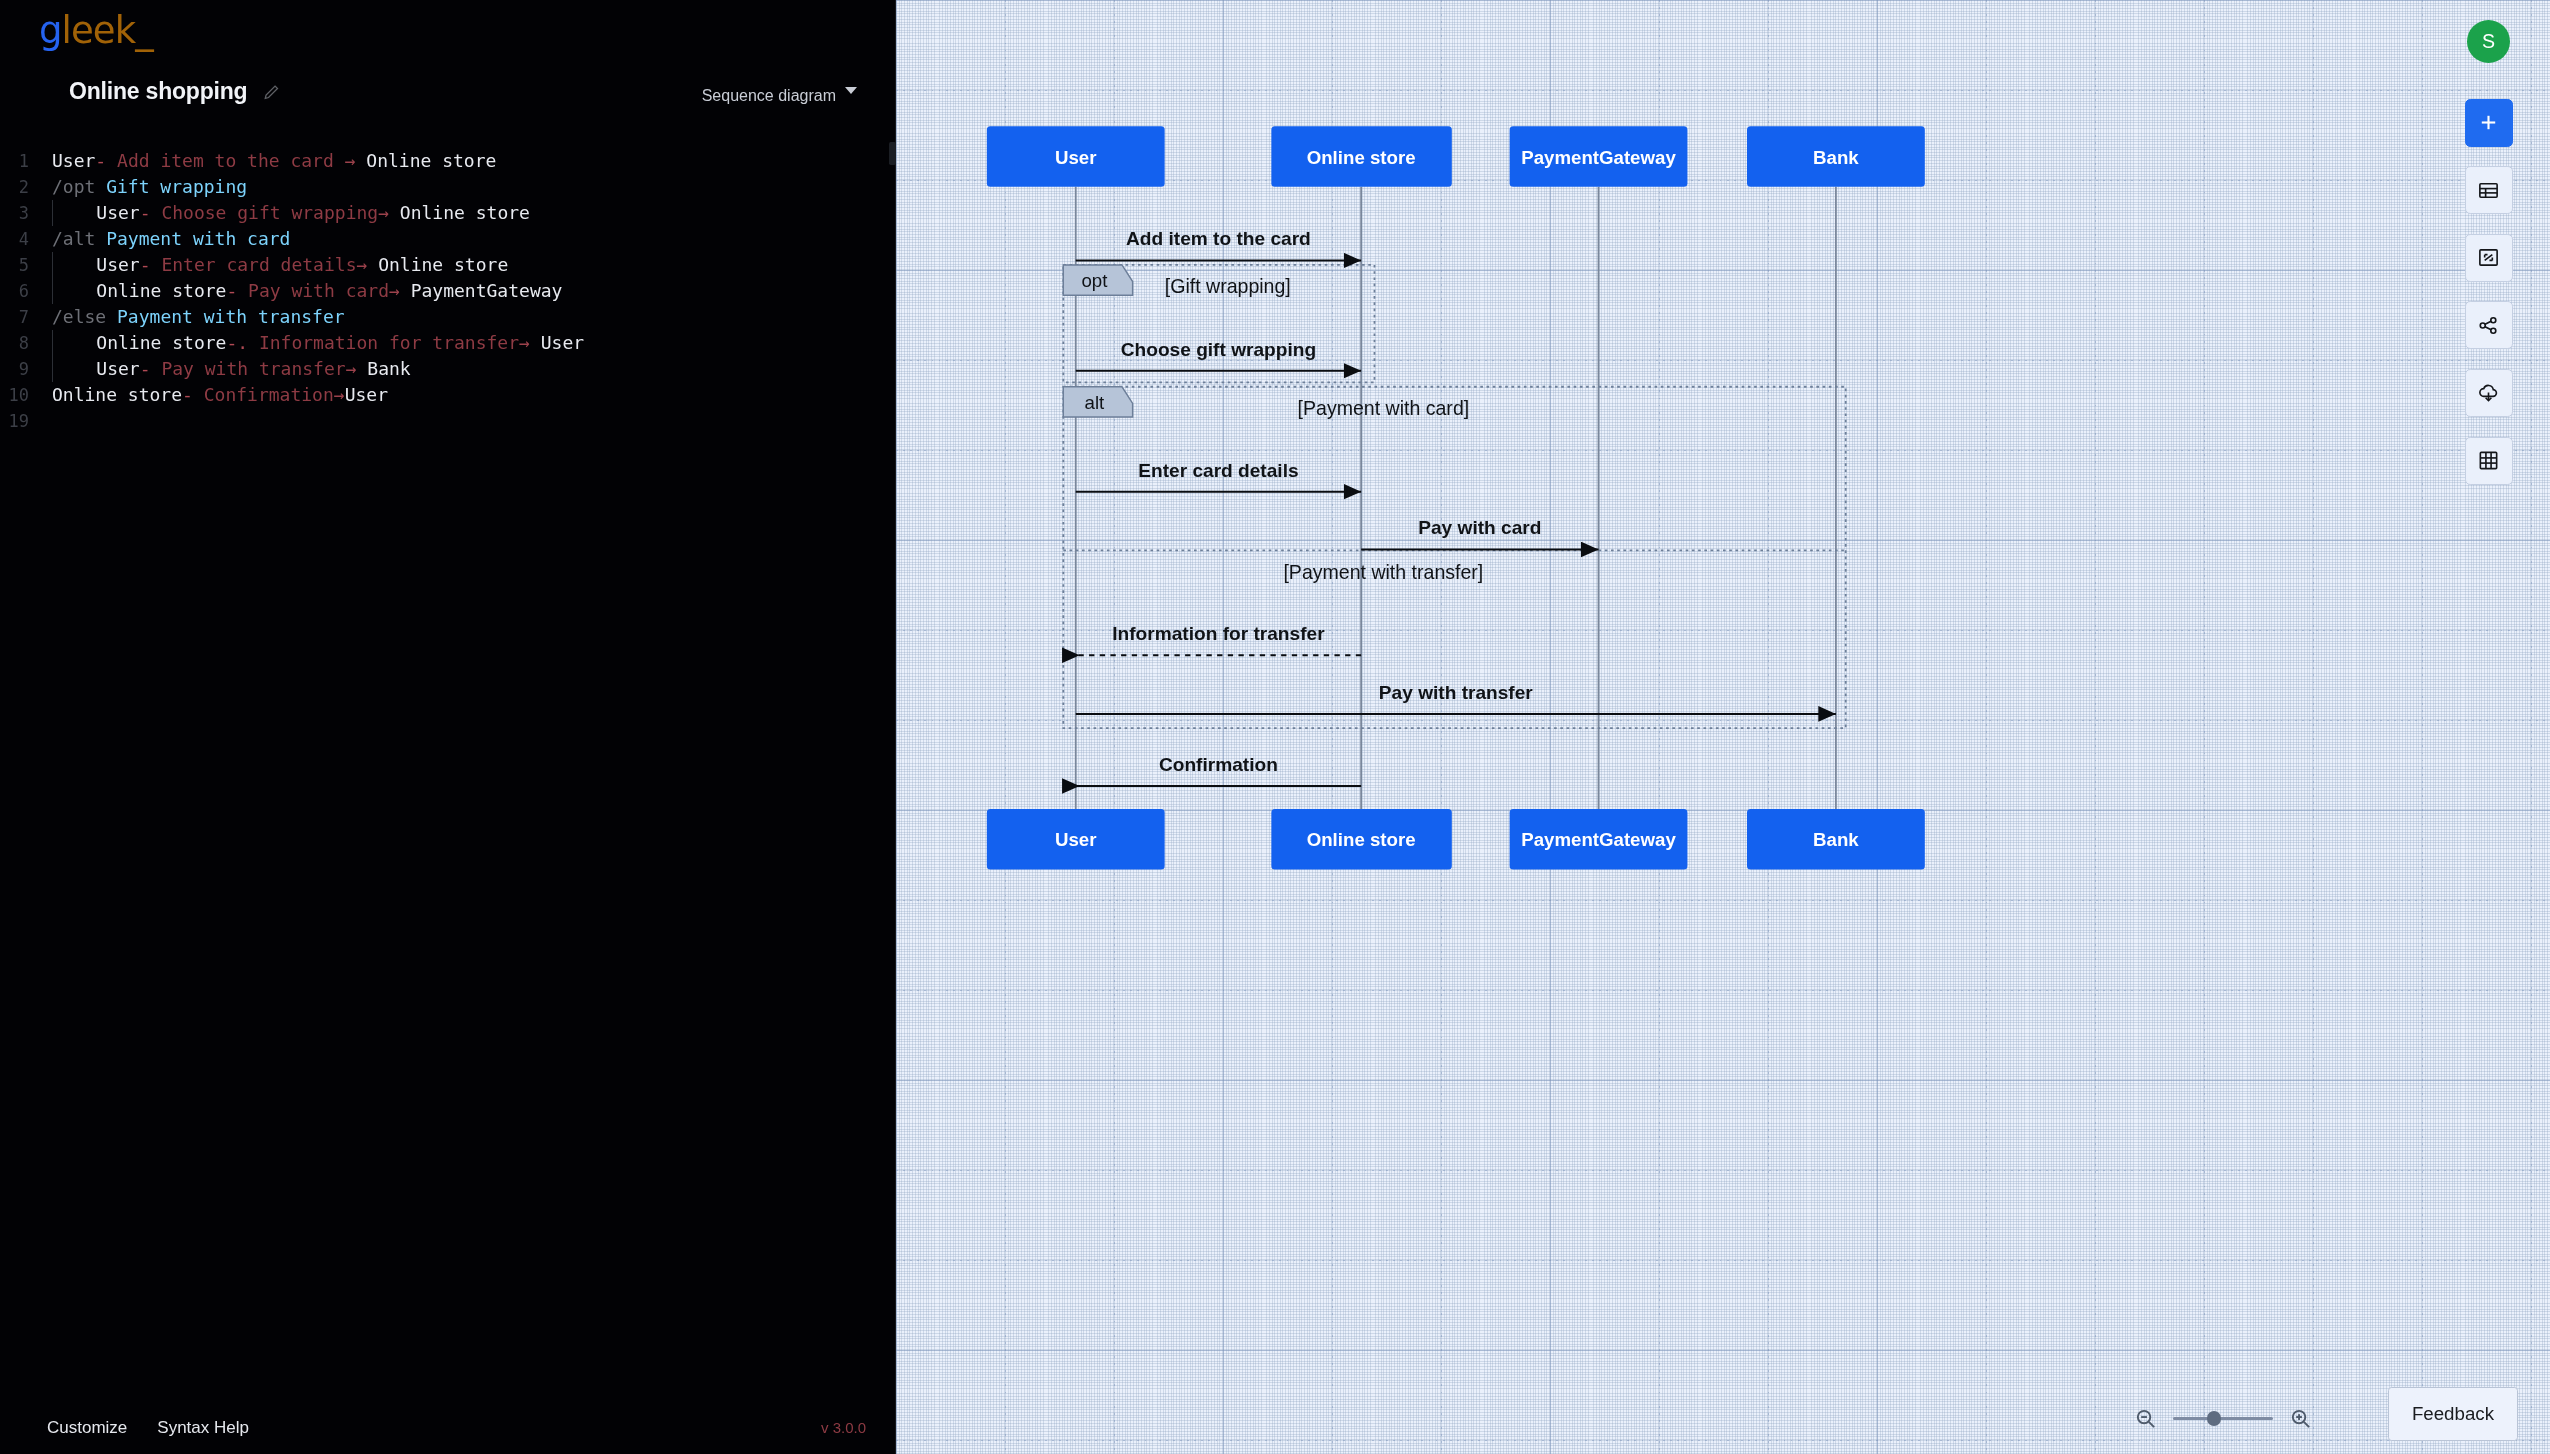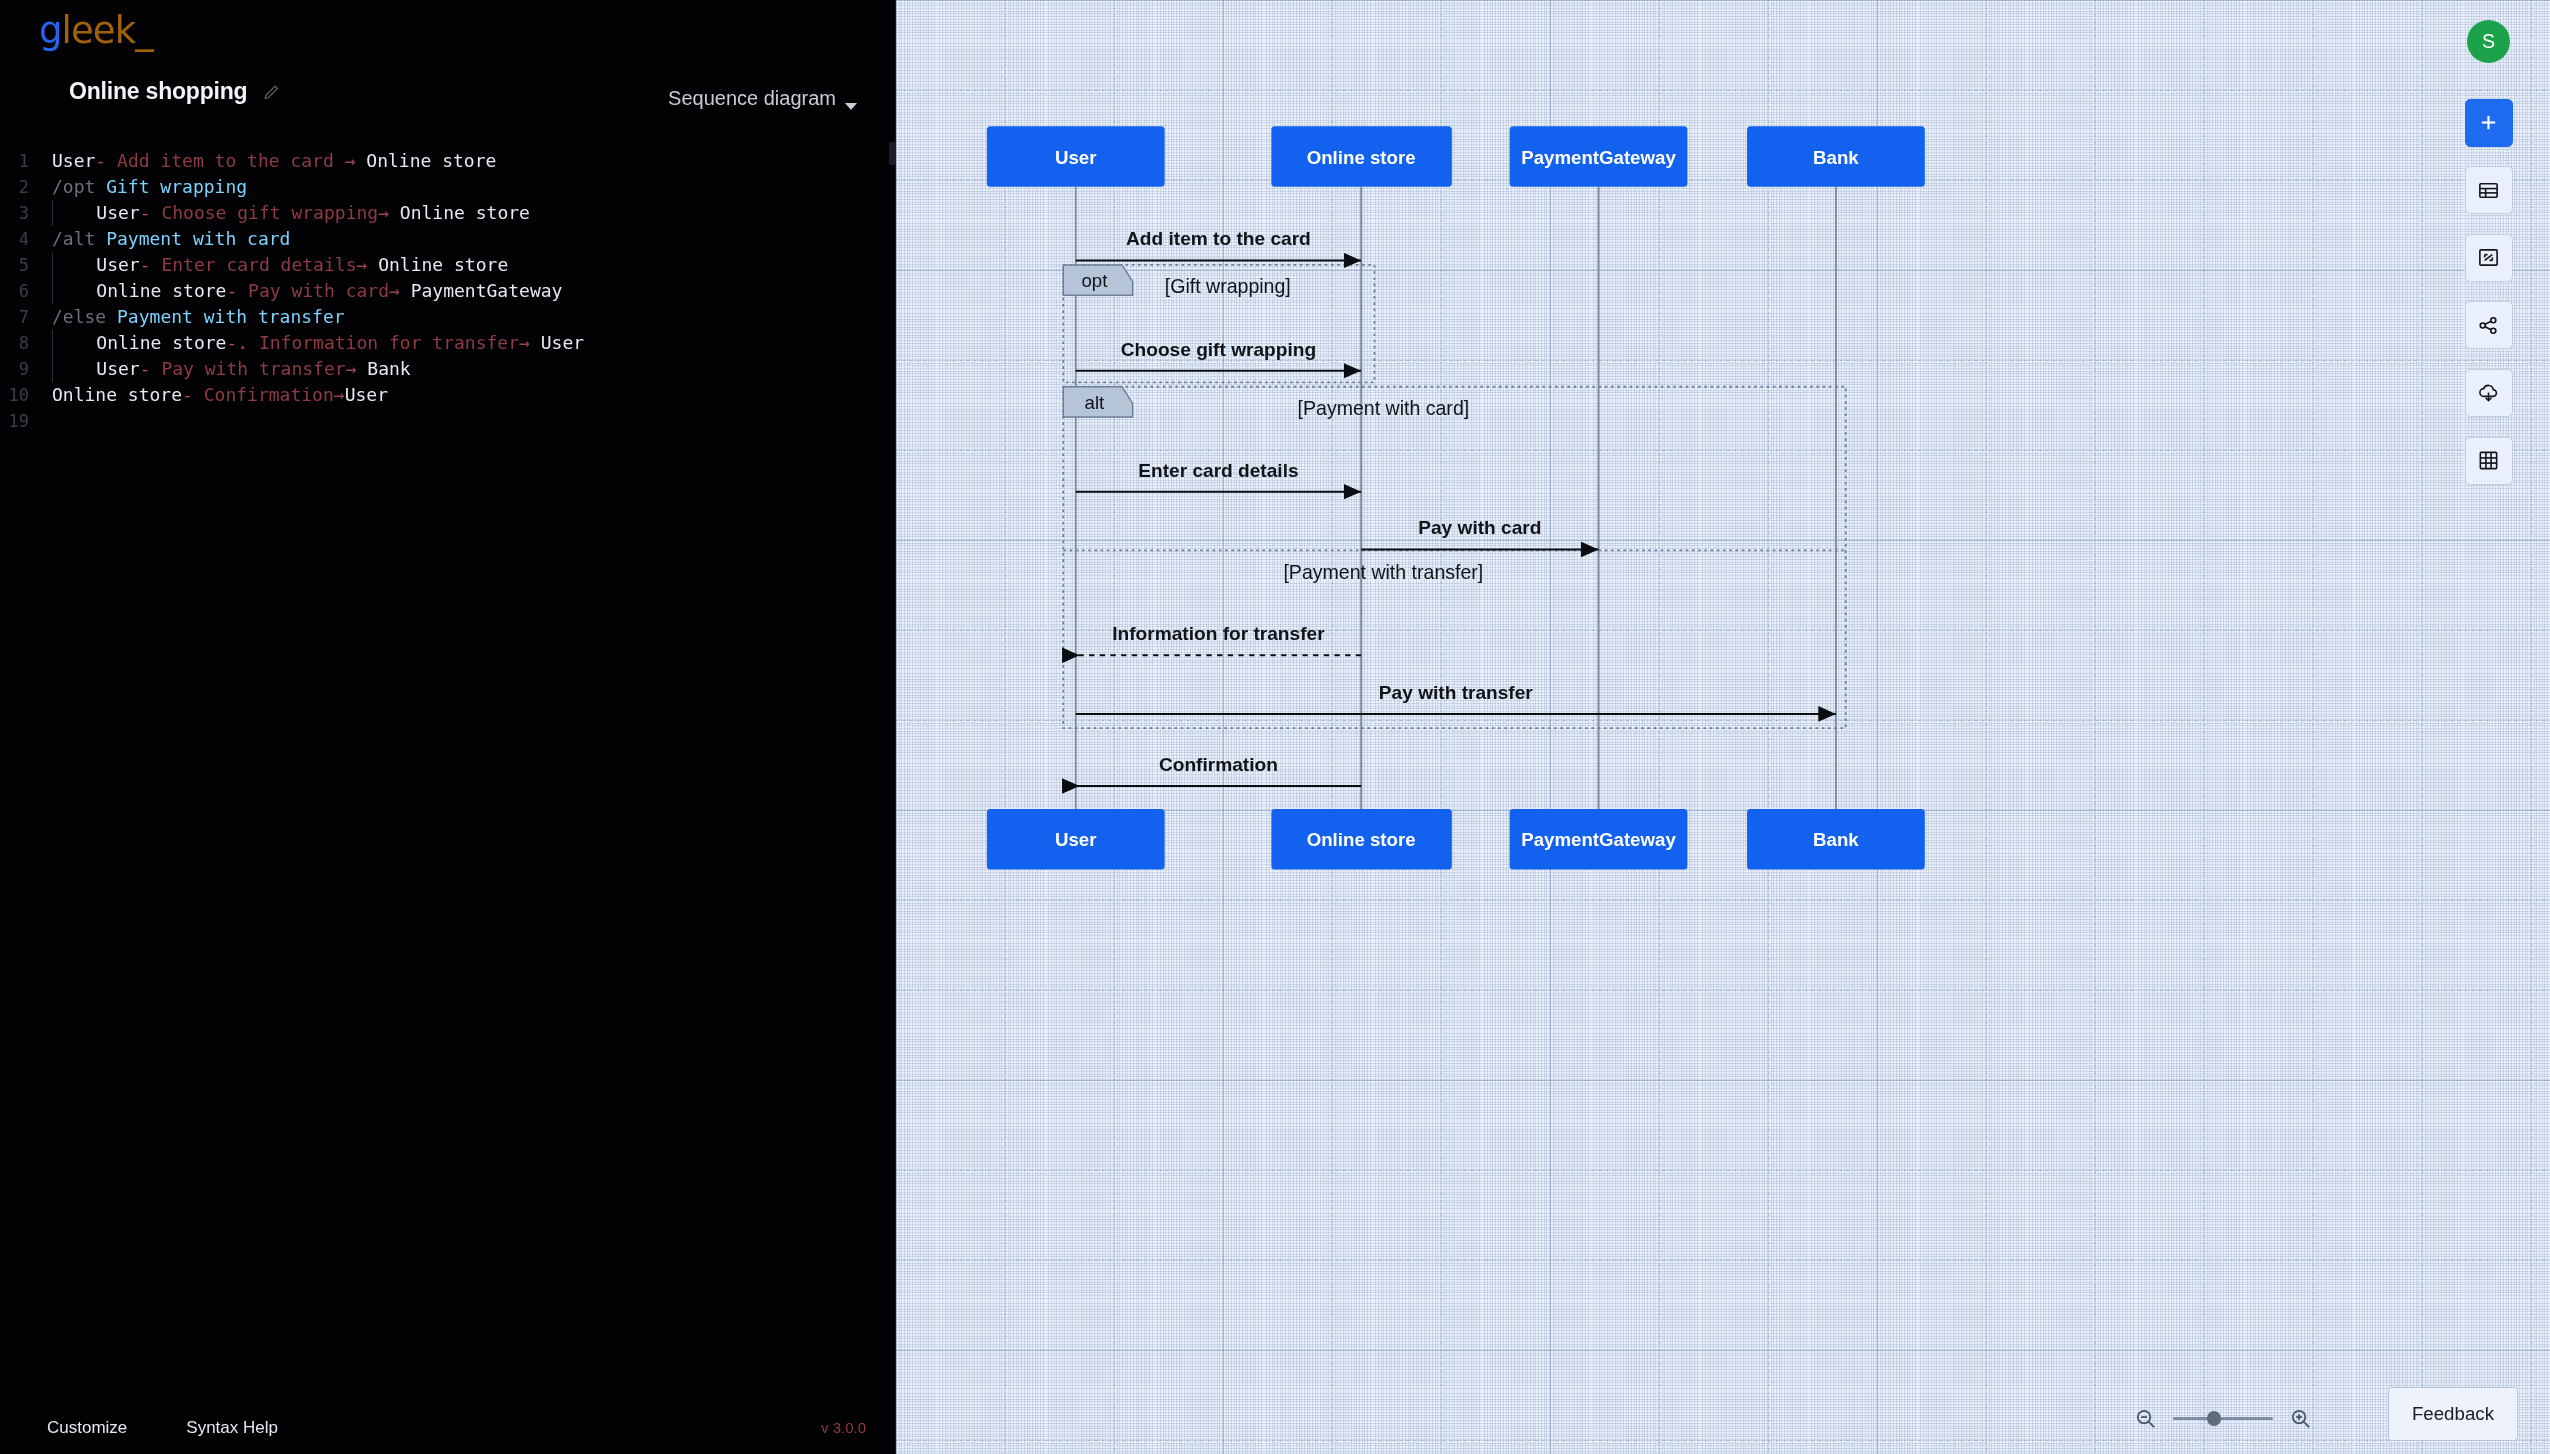--- a/index.html
+++ b/index.html
@@ -33,22 +33,22 @@
     display: flex; align-items: center; gap: 14.2px;
   }
   #doc-title {
     font-size: 23px; font-weight: 700; color: #f2f4f8;
     letter-spacing: -0.2px;
   }
   #edit-pencil { width: 19.6px; height: 19.6px; opacity: .45; display:block; }
 
   #diagram-type {
     position: absolute; right: 39px; top: 87px;
-    display: flex; align-items: flex-end; gap: 9px;
-    color: #c9cdd6; font-size: 20px; cursor: pointer; margin-left: 46px;
+    display: flex; align-items: flex-start; gap: 9px;
+    color: #c9cdd6; font-size: 16px; cursor: pointer; margin-left: 46px;
   }
   #diagram-type .caret {
     width: 0; height: 0; border-left: 6.2px solid transparent;
     border-right: 6.2px solid transparent; border-top: 7.1px solid #c9cdd6;
   }
 
   
   #code-area {
     position: absolute; left: 0; top: 148px; right: 0;
     font-family: "DejaVu Sans Mono", monospace;
@@ -84,21 +84,21 @@
 
   
   #editor-footer {
     position: absolute; left: 0; bottom: 0; width: 896px; height: 55px;
     display: flex; align-items: center; padding-left: 20px;
   }
   .footer-link {
     color: #e6e8ee; font-size: 17px; cursor: pointer;
   }
   #footer-customize { margin-left: 27px; }
-  #footer-syntax { margin-left: 59px; text-align: center; }
+  #footer-syntax { margin-left: 30px; text-align: center; }
   #footer-version {
     margin-left: auto; margin-right: 30px;
     color: #8e3b44; font-size: 15px;
   }
 
   
   #canvas {
     position: relative; flex: 1; height: 1455px;
     background-color: #eaf0fb;
     background-image:

